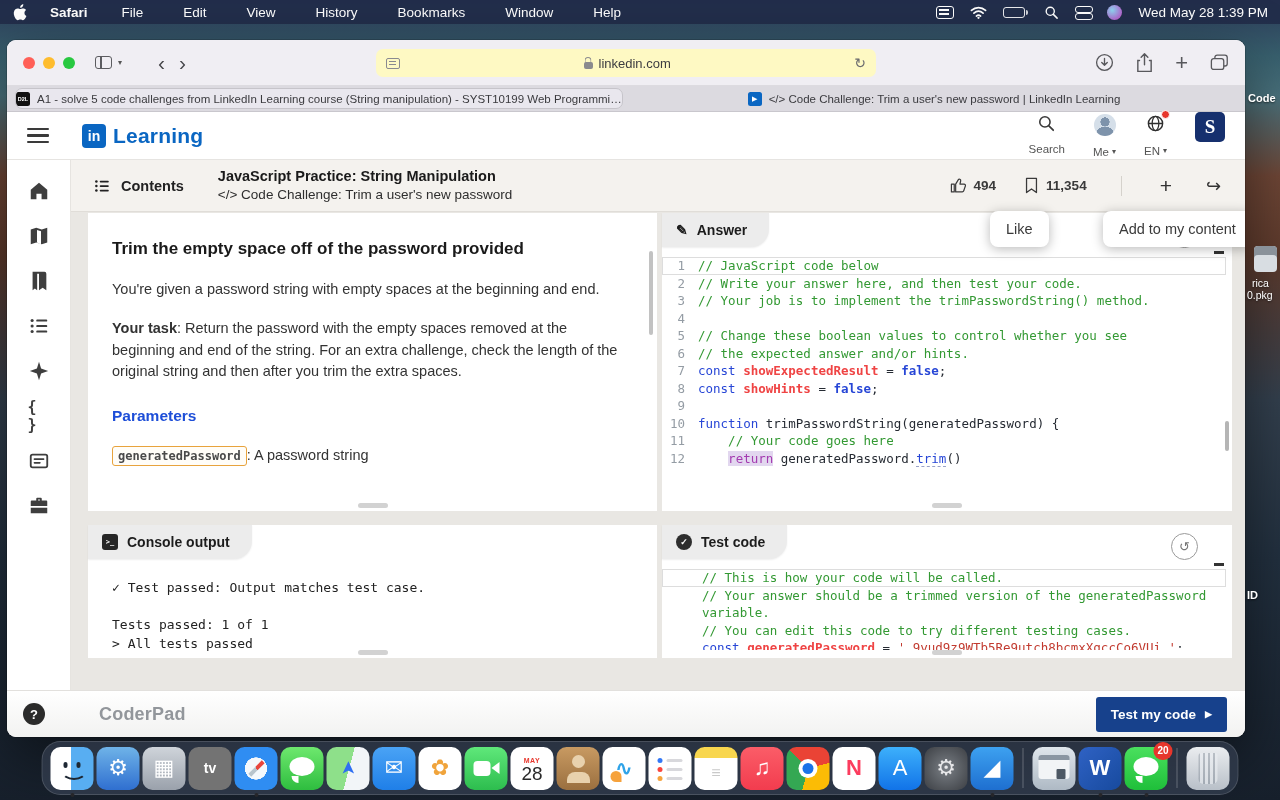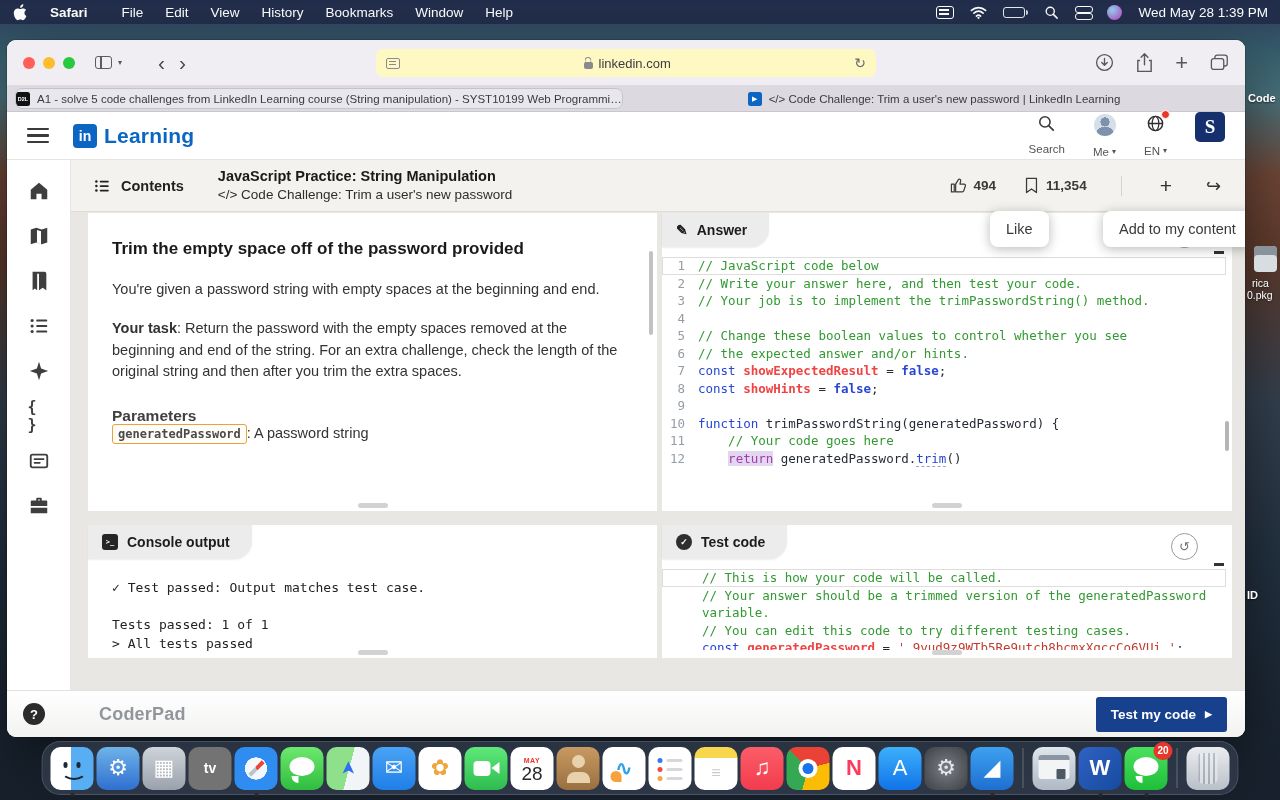--- a/index.html
+++ b/index.html
@@ -7,21 +7,21 @@
   body {
     font-family:"Liberation Sans", sans-serif;
     position:relative;
     background:linear-gradient(180deg,#2b3a58 0%,#38606e 7%,#49717c 12%,#6e4636 22%,#5d3a2c 32%,#33404e 50%,#22303f 70%,#17202c 100%);
   }
   
   .menubar{position:absolute;left:0;top:0;width:1280px;height:24px;background:rgba(34,44,74,.92);display:flex;align-items:center;padding:0 12px;color:#fff;font-size:13.5px;}
   .mb-left{display:flex;align-items:center;gap:22px;}
   .mb-apple{width:16px;height:16px;display:flex;align-items:center;}
   .mb-app{font-weight:bold;}
-  .mb-items{display:flex;gap:22px;padding-left:12px;}
+  .mb-items{display:flex;gap:40px;padding-left:12px;}
   .mb-right{margin-left:auto;display:flex;align-items:center;gap:16px;}
   .mb-clock{white-space:nowrap;}
   .kb-icon{width:18px;height:13px;border:1.5px solid #fff;border-radius:3px;position:relative;}
   .kb-icon::after{content:'';position:absolute;left:2px;top:2px;width:10px;height:2px;background:#fff;box-shadow:0 4px 0 #fff;}
   .batt{display:flex;align-items:center;}
   .batt-body{width:22px;height:11px;border:1.5px solid rgba(255,255,255,.9);border-radius:3px;padding:1px;}
   .batt-fill{width:70%;height:100%;background:#f8cf3c;border-radius:1px;}
   .batt-tip{width:2px;height:5px;background:rgba(255,255,255,.8);border-radius:0 2px 2px 0;margin-left:1px;}
   .cc-icon{width:16px;height:12px;position:relative;}
   .cc-icon::before,.cc-icon::after{content:'';position:absolute;left:0;width:16px;height:5px;border:1.2px solid #fff;border-radius:3px;}
@@ -52,21 +52,21 @@
   .sa-tabbar{position:absolute;left:0;top:46px;width:100%;height:26px;background:#dcdae0;border-bottom:1px solid #c9c7cd;display:flex;padding:0 8px;gap:8px;}
   .tab{flex:1;display:flex;align-items:center;justify-content:center;gap:7px;font-size:11.5px;color:#3a3a3e;overflow:hidden;white-space:nowrap;min-width:0;}
   .tab .t-title{overflow:hidden;text-overflow:ellipsis;}
   .tab.active{background:#e9e7ee;border:1px solid #c6c4ca;border-radius:7px;margin:2px 0;}
   .fav-d2l{flex:none;width:14px;height:14px;background:#111;border-radius:2.5px;color:#fff;font-size:5.5px;font-weight:bold;display:flex;align-items:center;justify-content:center;}
   .fav-lil{flex:none;width:14px;height:14px;background:#0a66c2;border-radius:2.5px;color:#fff;font-size:7px;display:flex;align-items:center;justify-content:center;}
   
   .lil-header{position:absolute;left:0;top:72px;width:100%;height:48px;background:#fff;border-bottom:1px solid #e6e4e1;display:flex;align-items:center;padding:0 20px;}
   .hamburger{width:22px;display:flex;flex-direction:column;gap:4px;cursor:pointer;}
   .hamburger span{height:2.5px;background:#3a3a3a;border-radius:1px;}
-  .logo-group{display:flex;align-items:center;gap:7px;margin-left:24px;}
+  .logo-group{display:flex;align-items:center;gap:7px;margin-left:33px;}
   .in-box{width:24px;height:24px;background:#0a66c2;border-radius:4px;color:#fff;font-weight:bold;font-size:14px;display:flex;align-items:center;justify-content:center;}
   .brand{color:#0a66c2;font-size:21px;font-weight:600;letter-spacing:.2px;}
   .lil-right{margin-left:auto;display:flex;align-items:flex-start;gap:28px;}
   .nav-item{display:flex;flex-direction:column;align-items:center;gap:10px;color:#555;font-size:11.5px;cursor:pointer;}
   .nav-item .lbl{display:flex;align-items:center;gap:3px;}
   .avatar{width:22px;height:22px;border-radius:50%;background:radial-gradient(circle at 50% 36%,#7e93ab 0 25%,transparent 26%),radial-gradient(circle at 50% 100%,#7e93ab 0 38%,transparent 39%),#d5dfe9;}
   .globe-wrap{position:relative;}
   .g-badge{position:absolute;right:-5px;top:-4px;width:9px;height:9px;border-radius:50%;background:#e7362c;border:1.5px solid #fff;}
   .org-logo{width:30px;height:30px;background:#16306e;border-radius:5px;color:#fff;font-family:"Liberation Serif",serif;font-weight:bold;font-size:19px;display:flex;align-items:center;justify-content:center;margin-top:-2px;}
   .caret{font-size:8px;color:#555;}
@@ -88,21 +88,21 @@
   
   .rail{position:absolute;left:0;top:120px;bottom:47px;width:64px;background:#fff;border-right:1px solid #e6e4e0;display:flex;flex-direction:column;align-items:center;padding-top:20px;gap:23px;}
   .rail .ric{width:22px;height:22px;display:flex;align-items:center;justify-content:center;color:#3e3e3e;cursor:pointer;}
   .braces{font-family:"DejaVu Sans Mono",monospace;font-weight:bold;font-size:15px;color:#3e3e3e;letter-spacing:-1px;}
   
   .main-bg{position:absolute;left:64px;right:0;top:172px;bottom:47px;background:#e9e7e3;}
   .card{position:absolute;background:#fff;}
   .card-desc{left:81px;top:173px;width:569px;height:298px;padding:26px 30px 0 24px;overflow:hidden;}
   .card-desc h1{font-size:17px;color:#1a1a1a;margin-bottom:20px;}
   .card-desc p{font-size:14.5px;color:#333;line-height:1.5;margin-bottom:17px;max-width:530px;}
-  .card-desc h2{font-size:15.5px;color:#404040;margin-top:24px;}
+  .card-desc h2{font-size:15.5px;color:#1d4ed8;margin-top:24px;margin-bottom:22px;}
   .param-chip{font-family:"DejaVu Sans Mono",monospace;font-size:12px;font-weight:bold;color:#4a4a4a;border:1px solid #e8a33d;border-radius:3px;padding:2px 5px;background:#fffdf8;}
   .param-line{font-size:14.5px;color:#333;}
   .card-answer{left:655px;top:173px;width:570px;height:298px;}
   .card-console{left:81px;top:485px;width:569px;height:133px;}
   .card-test{left:655px;top:485px;width:570px;height:133px;}
   
   .chip{display:inline-flex;align-items:center;gap:9px;background:#ececec;border-radius:0 0 18px 0;padding:9px 22px 9px 14px;font-size:14px;font-weight:bold;color:#1c1c1c;box-shadow:0 1px 2px rgba(0,0,0,.07);}
   .pencil{font-size:14px;}
   .term-ic{width:16px;height:16px;background:#262626;border-radius:3px;color:#fff;font-family:"DejaVu Sans Mono",monospace;font-size:7px;font-weight:bold;display:flex;align-items:center;justify-content:center;}
   .check-ic{width:16px;height:16px;background:#2e2e2e;border-radius:50%;color:#fff;font-size:9px;display:flex;align-items:center;justify-content:center;}

